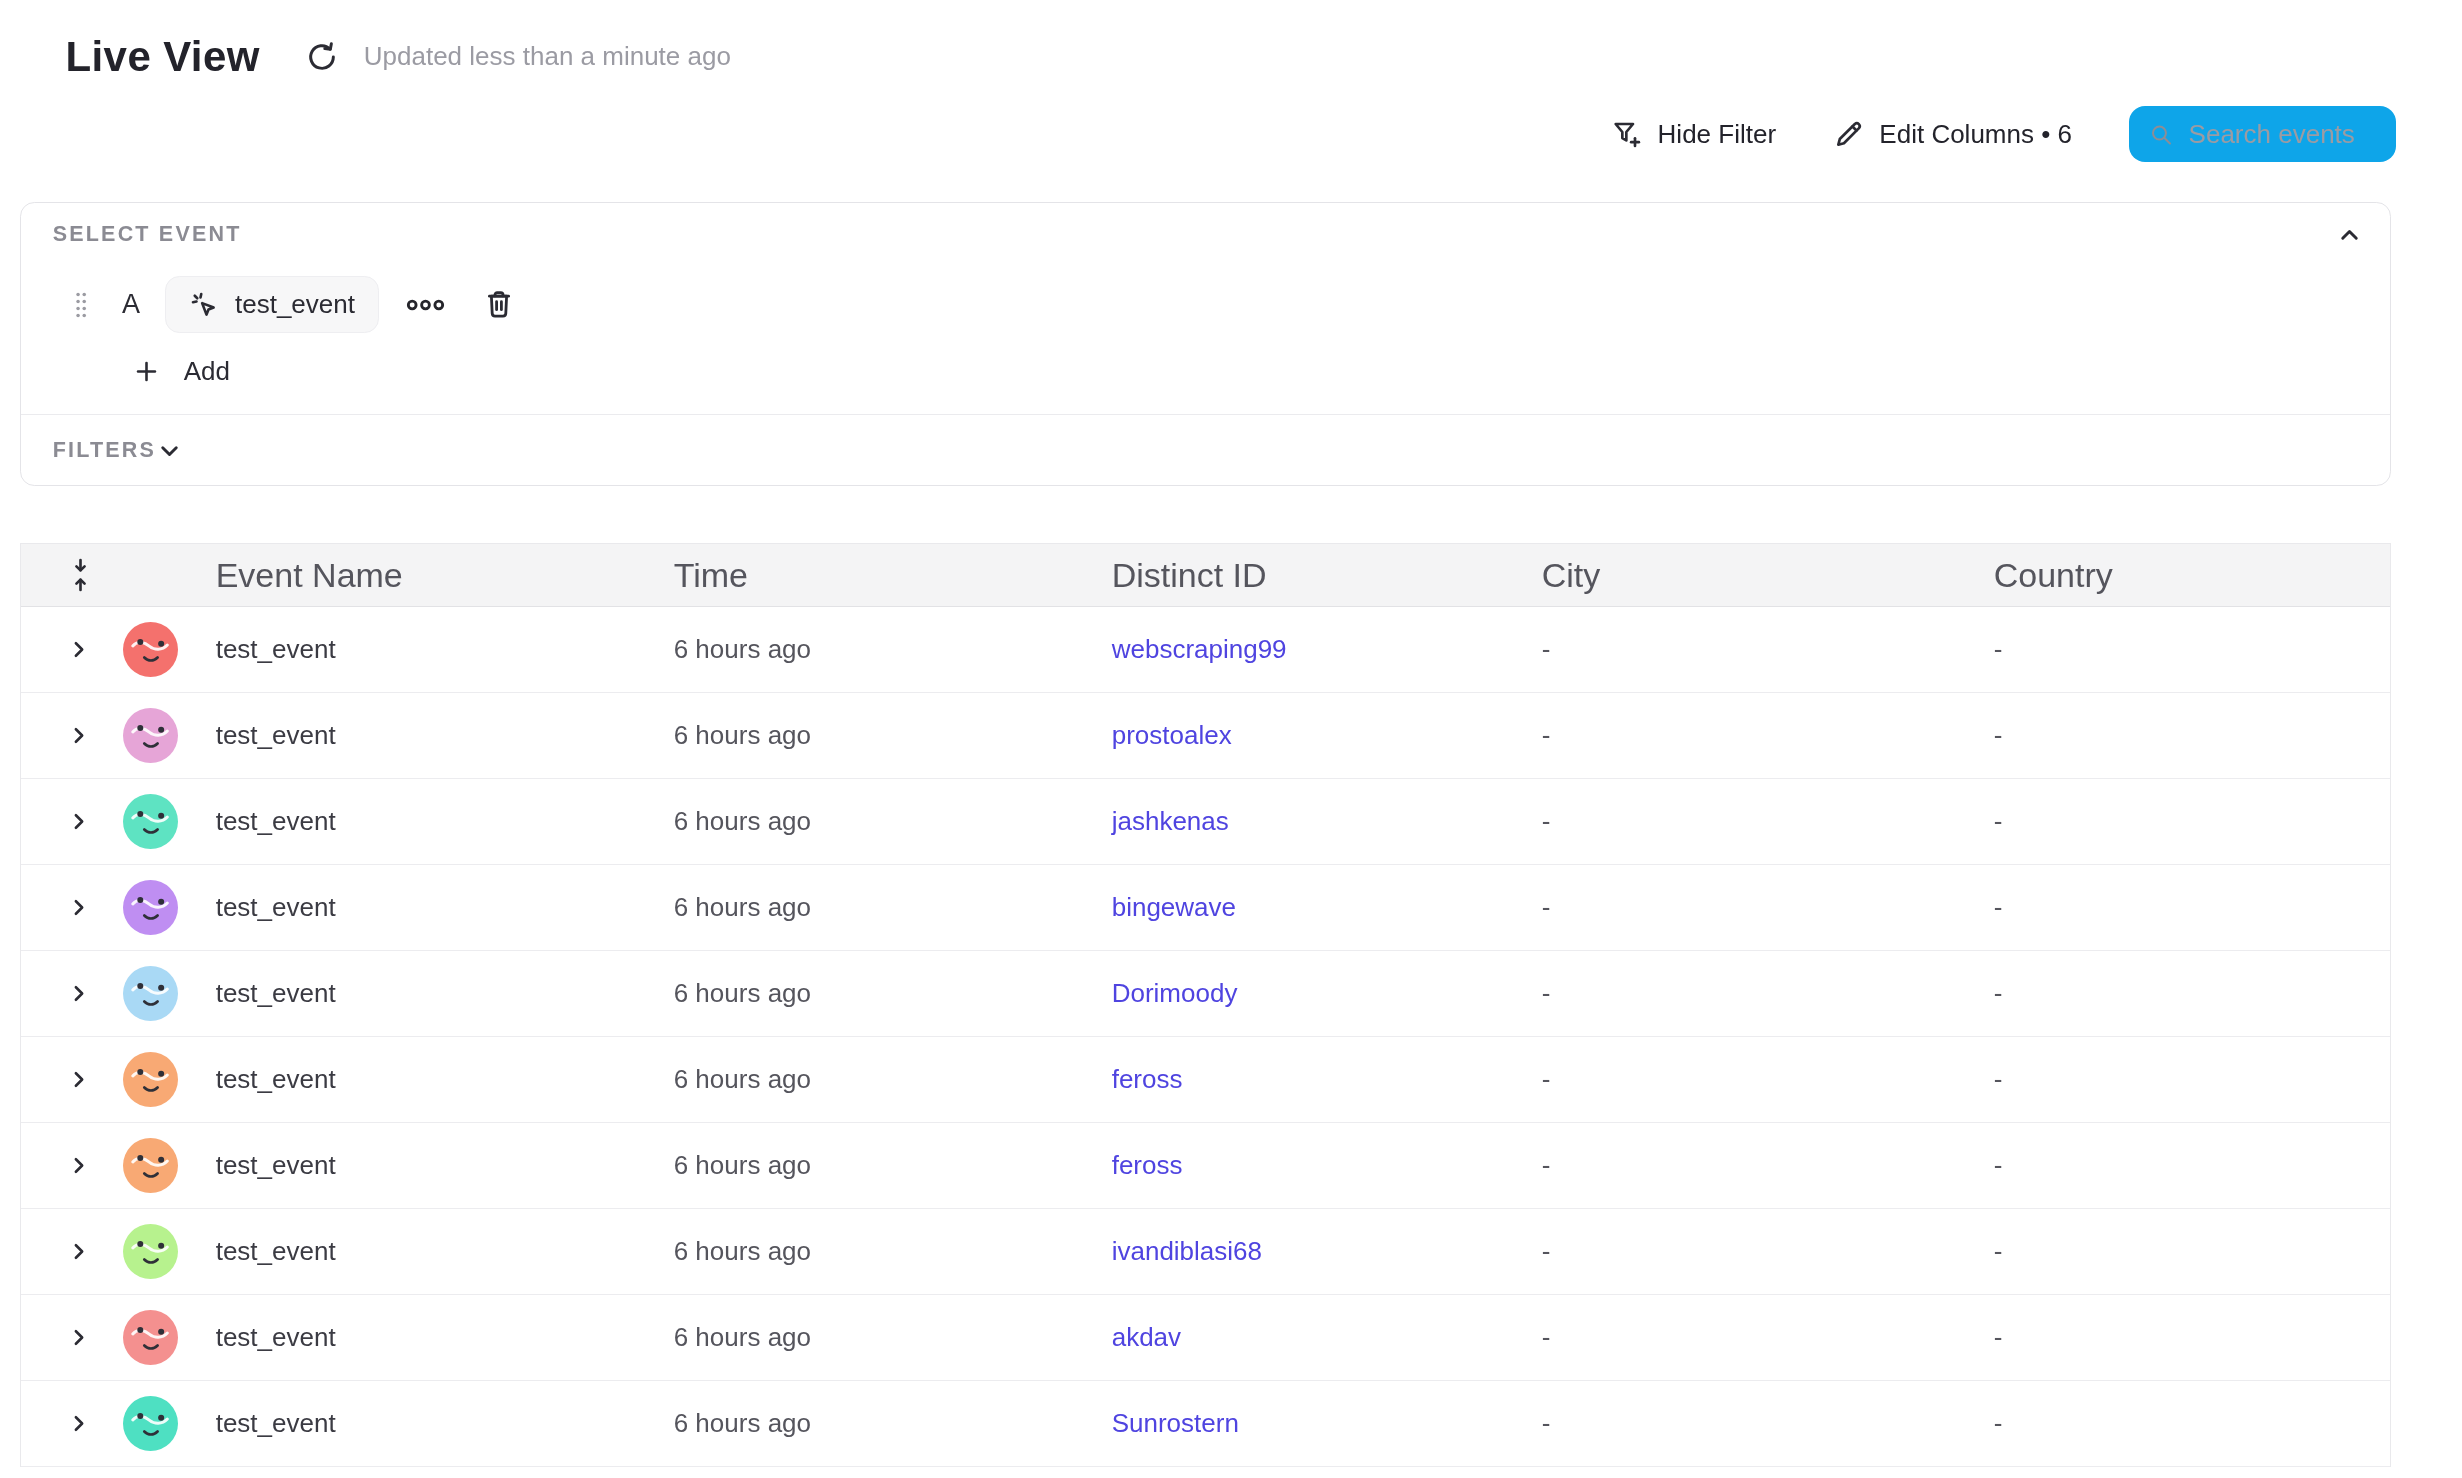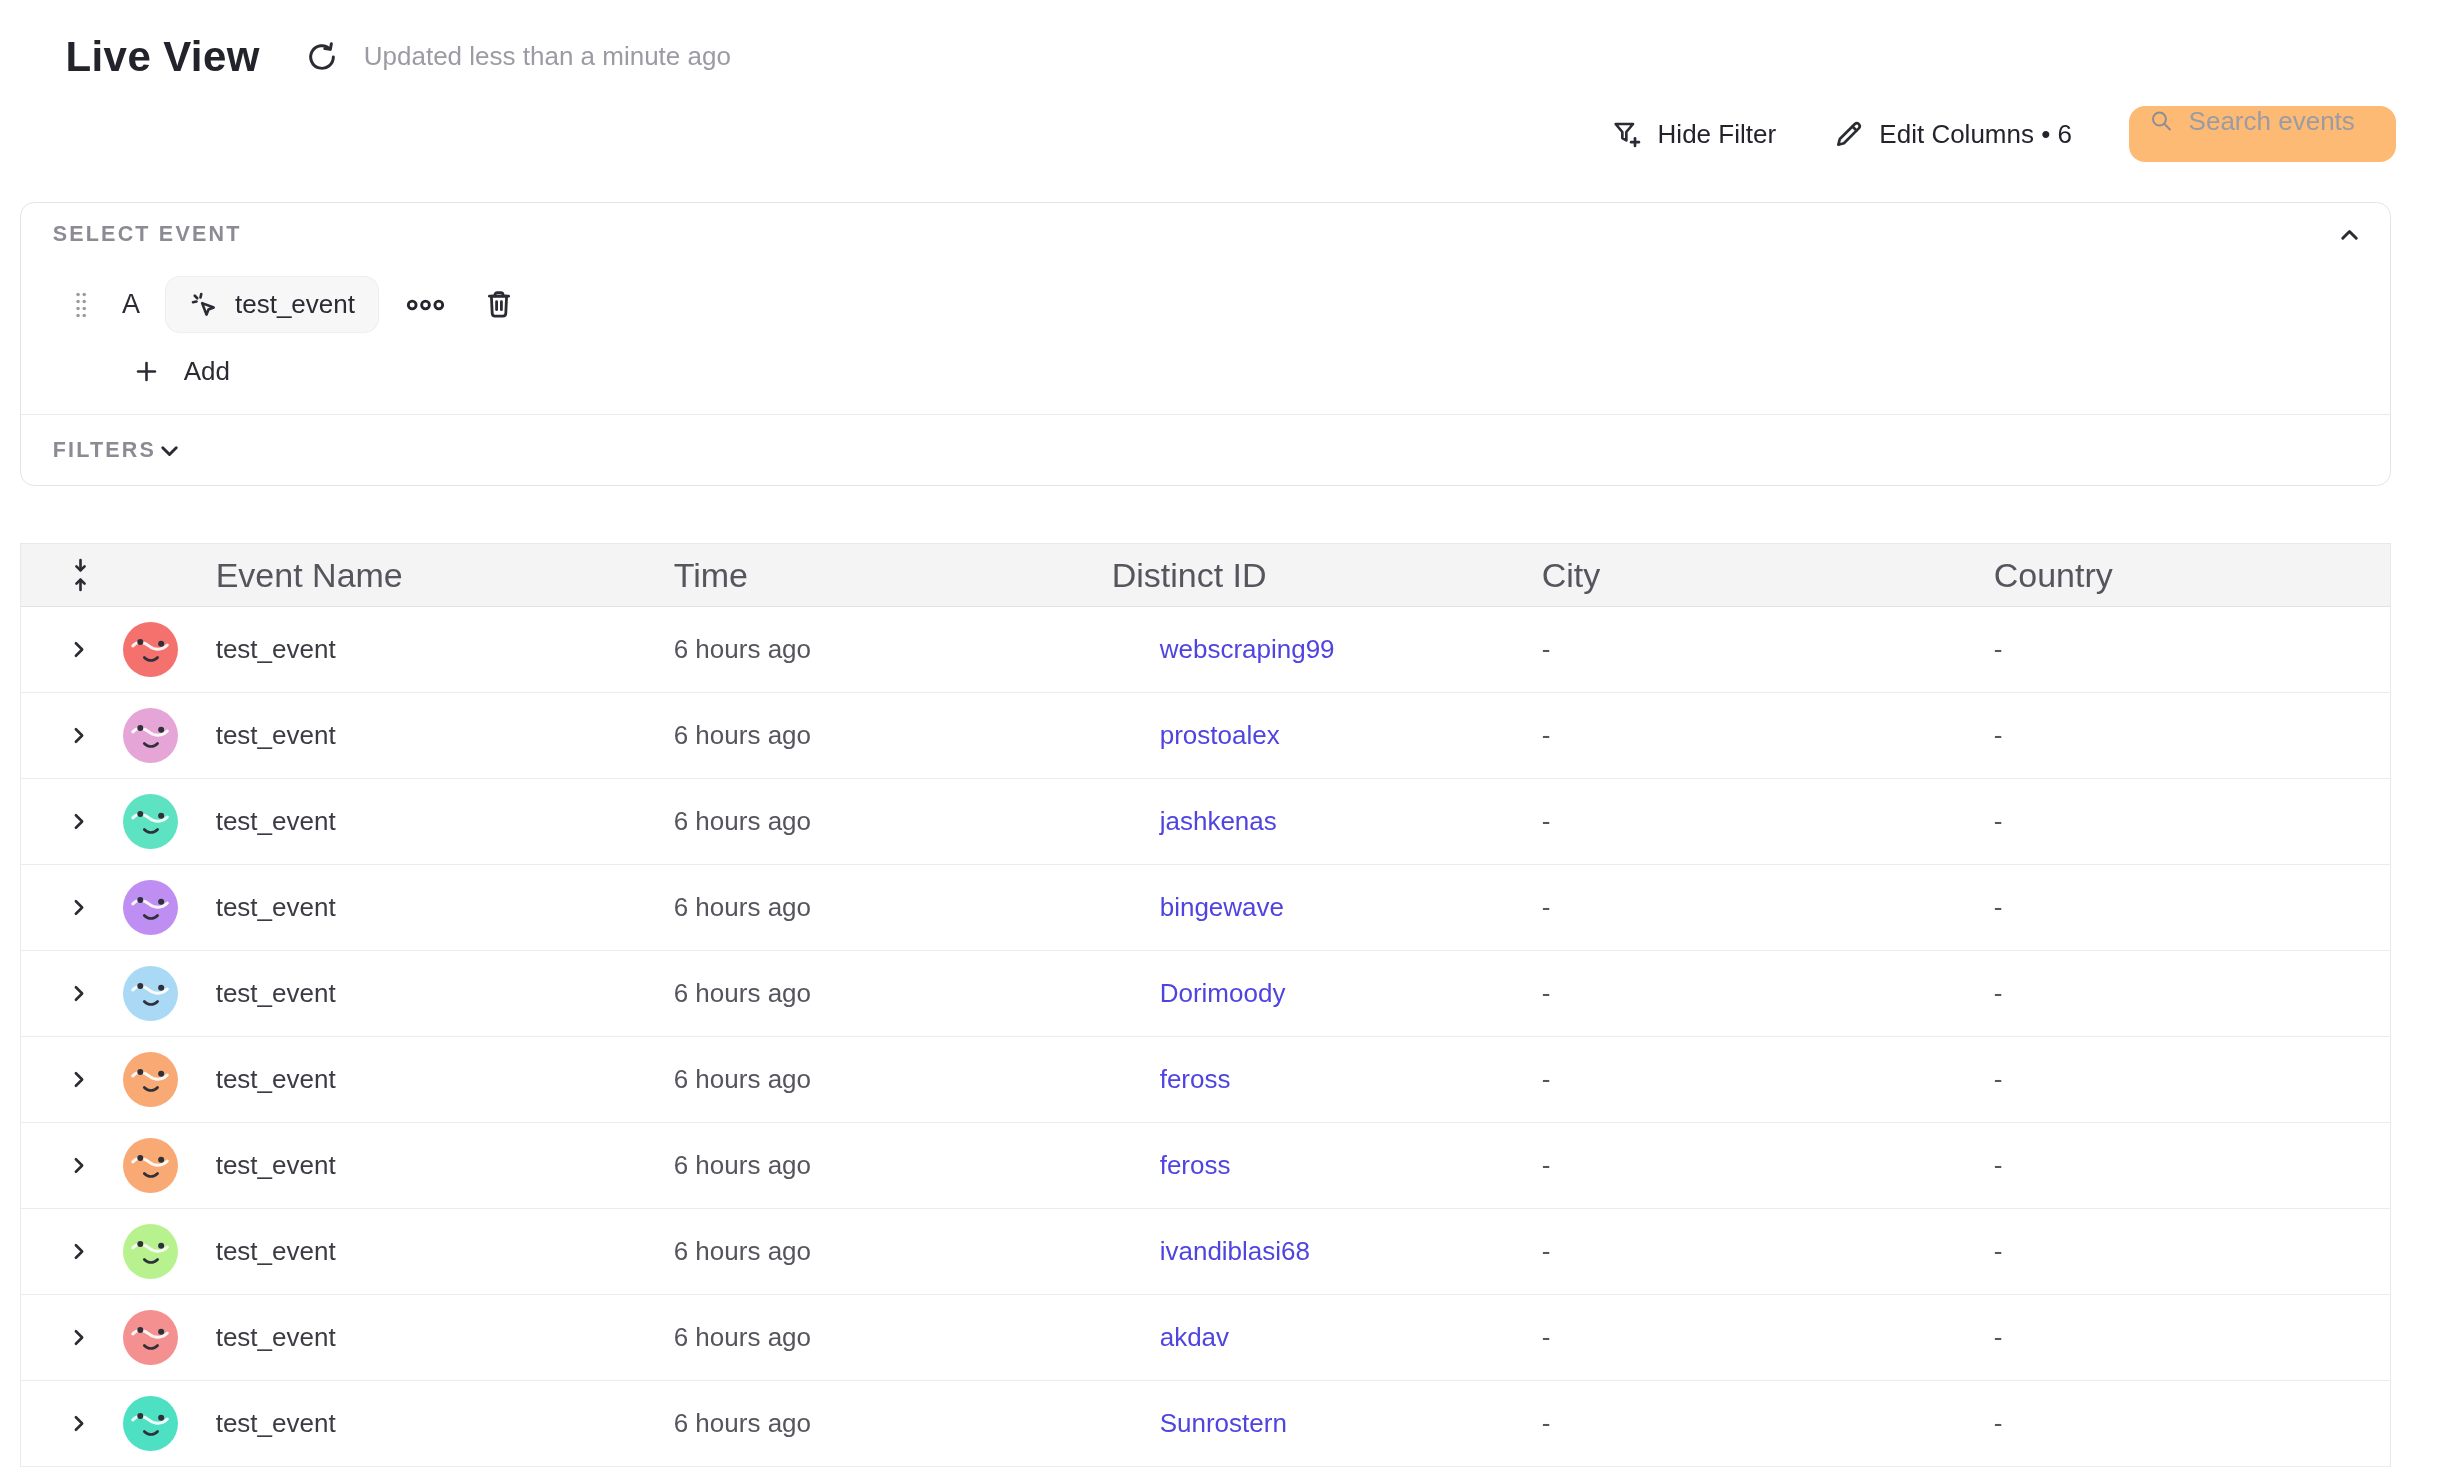--- a/index.html
+++ b/index.html
@@ -12,21 +12,21 @@
   
   .page-head { display:flex; align-items:center; padding:27px 0 0 21.5px; height:86px; }
   .page-title { font-size:42px; font-weight:800; color:#23232b; letter-spacing:0.4px;margin-left:44px; }
   .refresh-btn { margin-left:45px; background:none; border:none; cursor:pointer; padding:0; }
   .updated { margin-left:25px; font-size:26px; color:#9b9ba3; }
 
   
   .toolbar { display:flex; justify-content:flex-end; align-items:center; gap:57px; padding-right:66px; height:57px; margin-top:19.7px;padding-left:7px; }
   .tool-btn { display:flex; align-items:center; gap:14.3px; background:none; border:none; cursor:pointer;
               font-family:inherit; font-size:26px; font-weight:500; color:#23232b; }
-  .search-box { display:flex; align-items:flex-start; gap:16px; width:267px; height:56px; background:#fdba74;
+  .search-box { display:flex; align-items:center; gap:16px; width:267px; height:56px; background:#0ea5e9;
                 border-radius:16px; padding:0 19.7px; }
   .search-box input { border:none; outline:none; background:transparent; width:100%;
                       font-family:inherit; font-size:26px; color:#3a3a42; }
   .search-box input::placeholder { color:#9b9ba3; }
 
   
   .panel { width:2371px; margin:39px 0 0 19.7px; border:1.8px solid #e4e4e8; border-radius:14.3px; background:#fff; }
   .panel-row-head { display:flex; justify-content:space-between; align-items:flex-start; padding:19.7px 27px 0 32px; }
   .section-label { font-size:21.5px; font-weight:700; letter-spacing:2.2px; color:#8b8b93; }
   .chev-btn { background:none; border:none; cursor:pointer; padding:0; }
@@ -53,21 +53,21 @@
   .t-head .col-label { font-size:34px; color:#55555d; padding-left:23px; }
   .lead-cell { display:flex; align-items:center; padding-left:45px; gap:32px; }
   .collapse-btn { background:none; border:none; cursor:pointer; padding:0; }
 
   .t-row { display:grid; grid-template-columns:172px 458px 438px 430px 452px auto;
            align-items:center; height:86px; background:#fff; border-bottom:1.8px solid #ececef; }
   .row-chev { background:none; border:none; cursor:pointer; padding:0; }
   .cell { font-size:26px; padding-left:23px; }
   .cell.event { color:#3b3b43; }
   .cell.time { color:#55555d; }
-  .cell.id a { text-decoration:none; cursor:pointer;margin-left:48px; }
+  .cell.id a { text-decoration:none; cursor:pointer; }
   .cell.dim { color:#55555d; }
 </style>
 </head>
 <body>
 
 <div class="page-head">
   <h1 class="page-title">Live View</h1>
   <button class="refresh-btn">
     <svg class="icon" width="34" height="34" viewBox="0 0 24 24" style="stroke-width:2.1">
       <path d="M20 12a8 8 0 1 1-2.34-5.66"></path>

